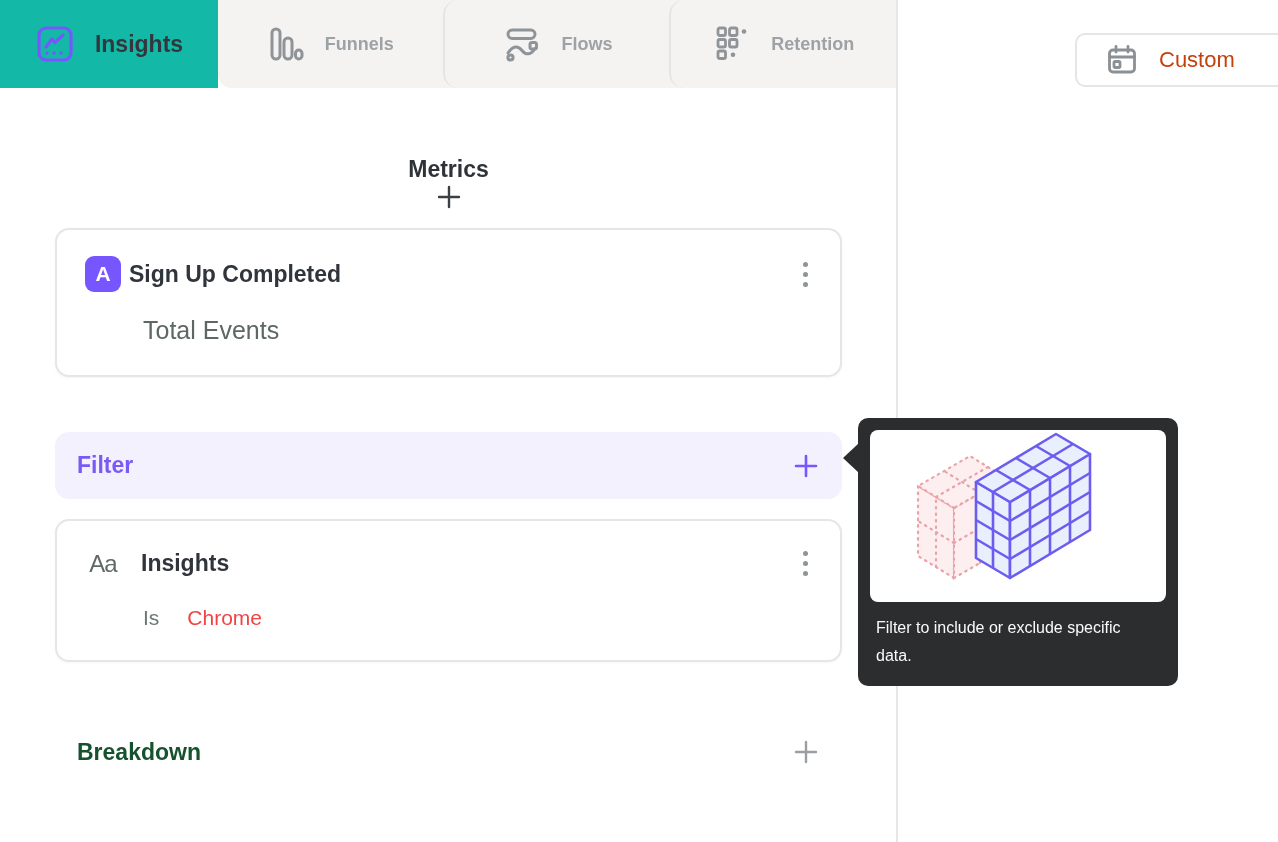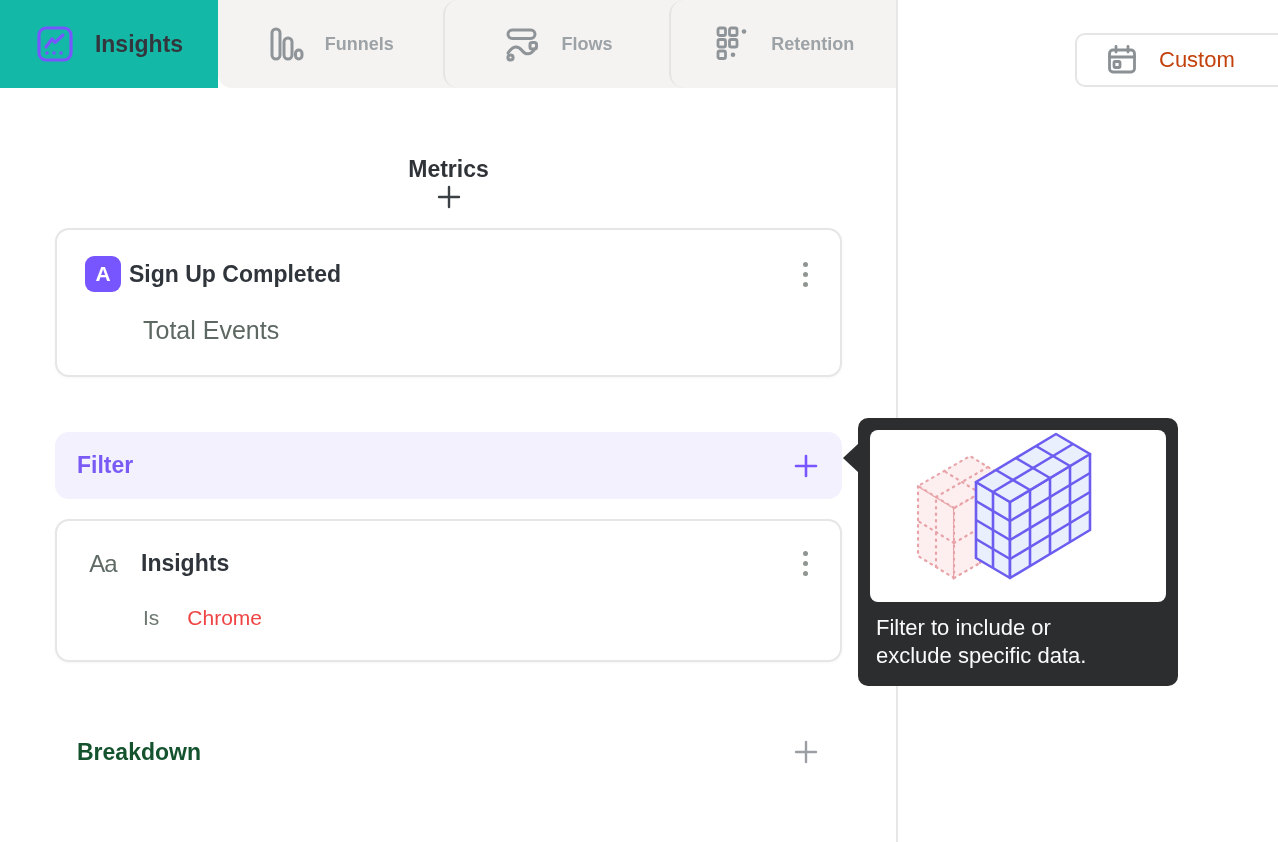--- a/index.html
+++ b/index.html
@@ -57,21 +57,21 @@
   .custom-label { font-size:22px; color:#c2410c; font-weight:500; }
 
   
   .tooltip { position:absolute; left:858px; top:418px; width:320px; height:268px;
     background:#2c2d2f; border-radius:10px; padding:12px; }
   .tooltip-caret { position:absolute; left:-15px; top:25px; width:0; height:0;
     border-top:15px solid transparent; border-bottom:15px solid transparent;
     border-right:16px solid #2c2d2f; }
   .tooltip-media { width:296px; height:172px; background:#ffffff; border-radius:8px;
     display:flex; align-items:center; justify-content:center; overflow:hidden; }
-  .tooltip-text { margin:12px 6px 0 6px; max-width:246px; color:#fafafa; font-size:22px;
+  .tooltip-text { margin:12px 6px 0 6px; max-width:246px; color:#fafafa; font-size:16px;
     line-height:28px; font-weight:500; }
 </style>
 </head>
 <body>
 
 <div class="app">
   <div class="left-panel">
 
     <div class="tabbar">
       <div class="tab tab-active">

